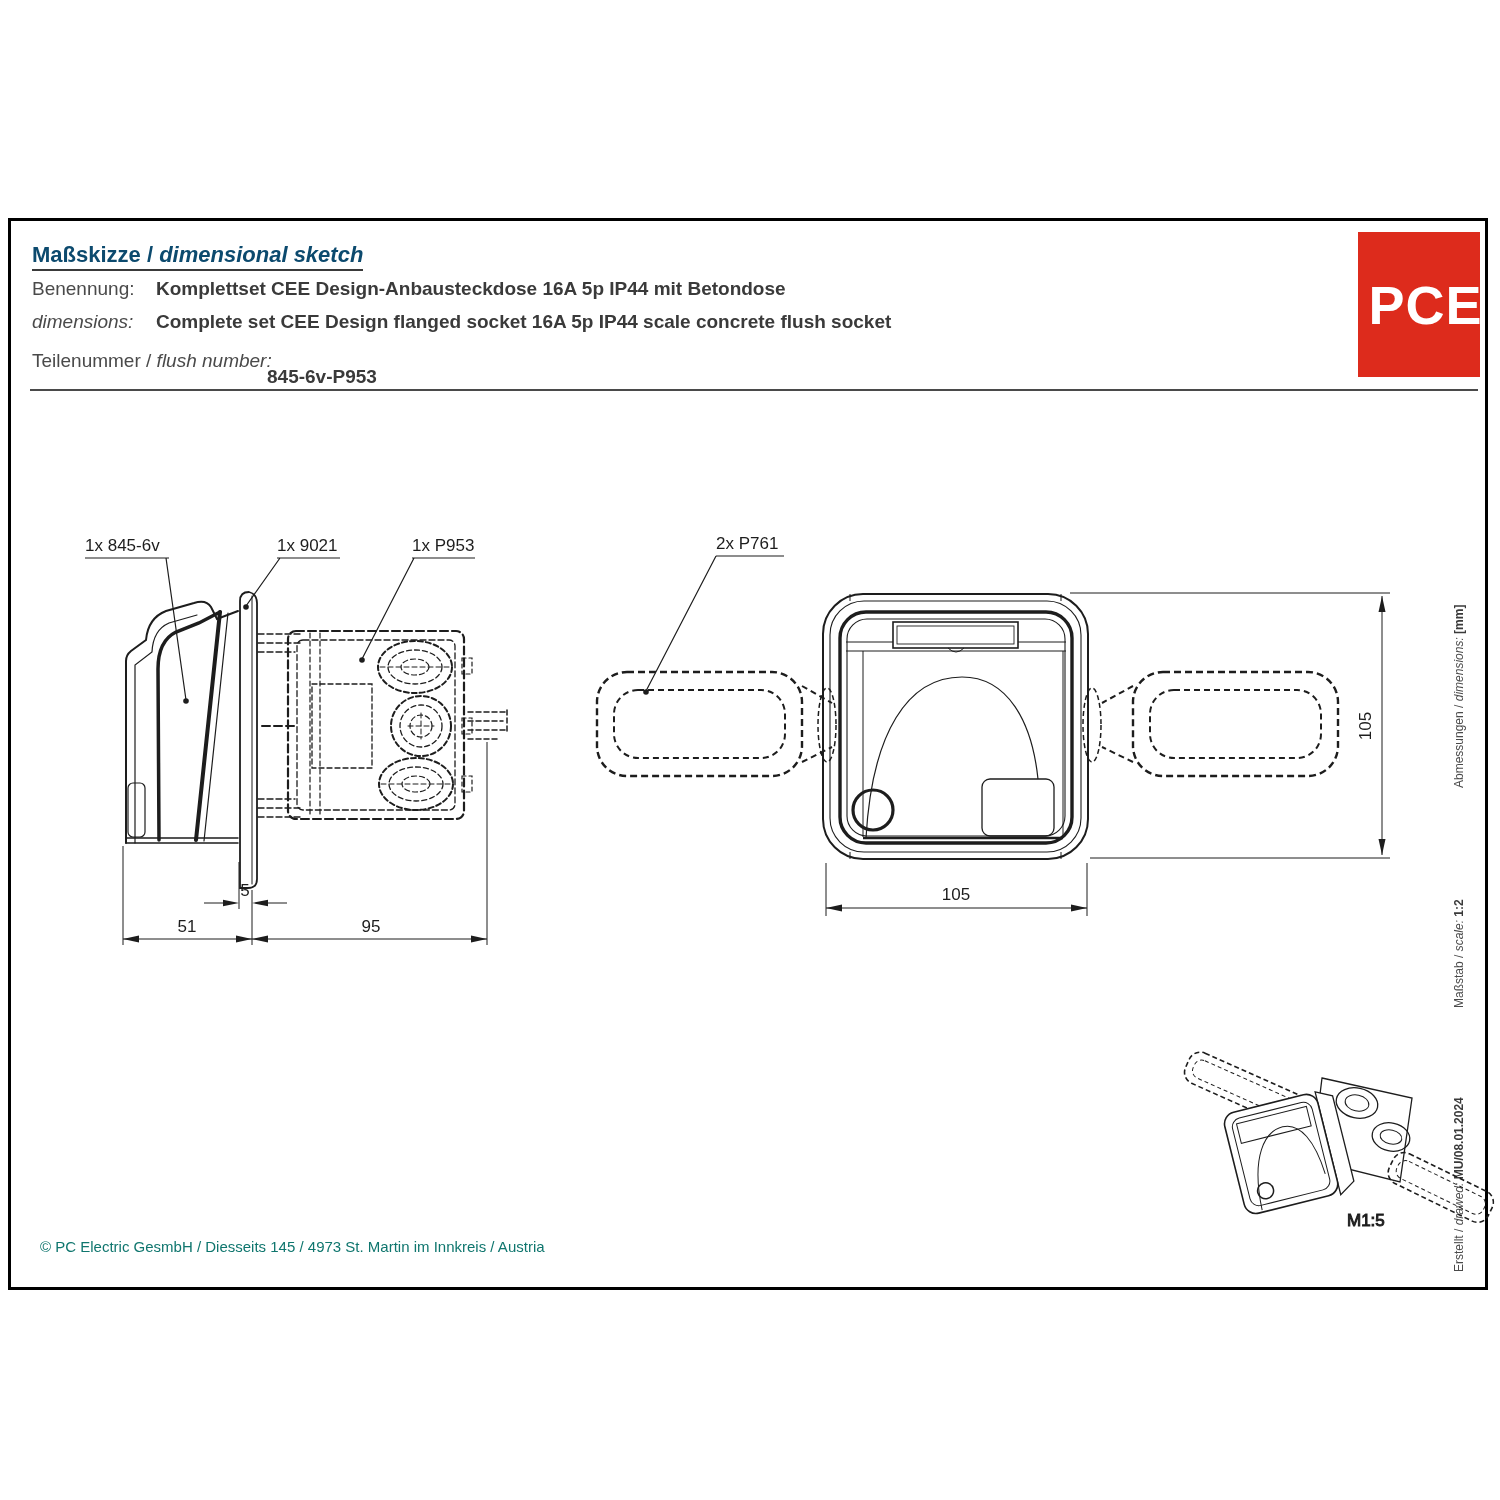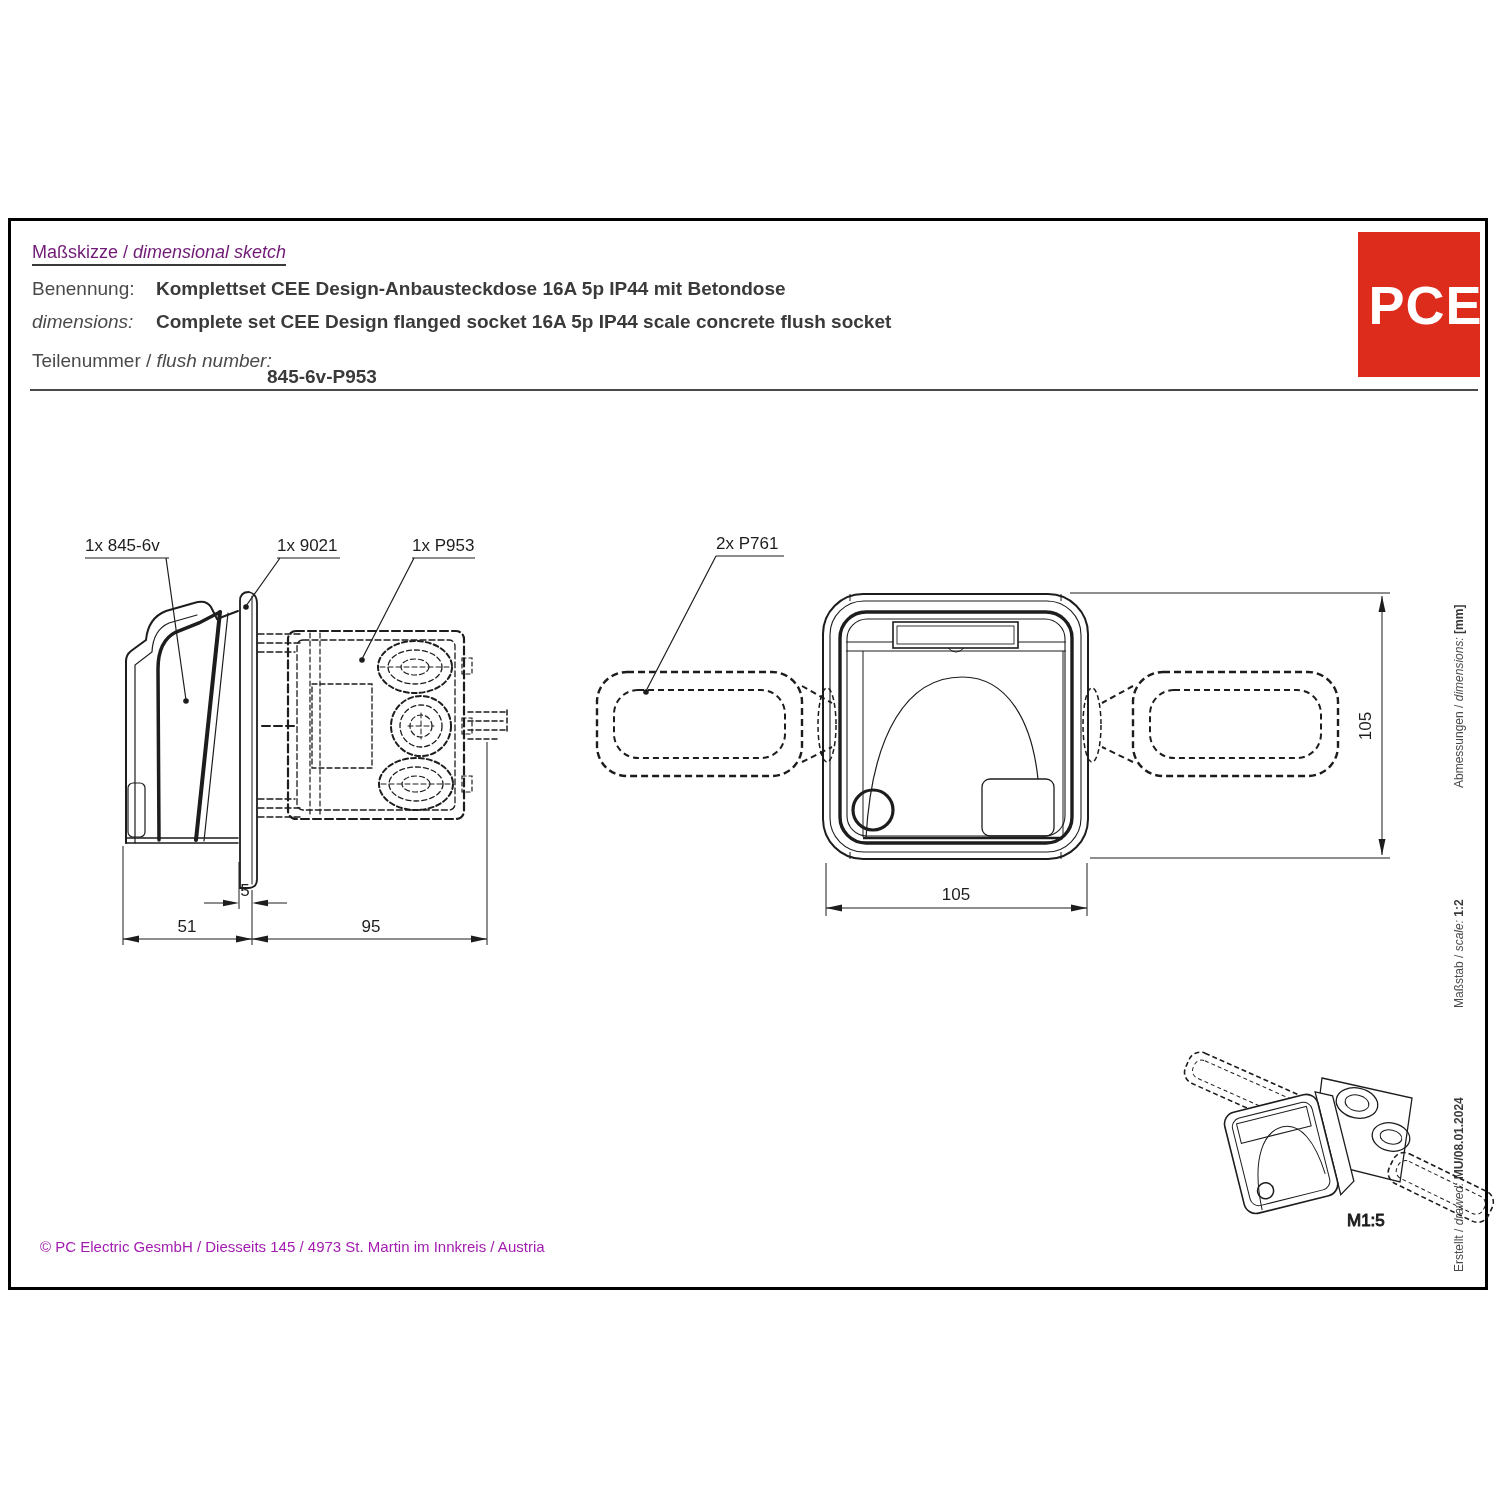--- a/index.html
+++ b/index.html
@@ -1,39 +1,39 @@
 <!DOCTYPE html>
 <html><head>
 <meta charset="utf-8">
 <style>
   html,body{margin:0;padding:0;background:#fff;}
   #page{position:relative;width:1500px;height:1500px;background:#ffffff;overflow:hidden;
         font-family:"Liberation Sans",sans-serif;color:#3a3a3a;}
   #frame{position:absolute;left:8px;top:218px;width:1474px;height:1066px;border:3px solid #000;background:#fff;}
   
-  .title{position:absolute;left:32px;top:242px;font-size:18px;font-weight:normal;color:#701a75;}
+  .title{position:absolute;left:32px;top:242px;font-size:22px;font-weight:bold;color:#0c4a6e;}
   .title .u{display:inline-block;border-bottom:2px solid #3a3a3a;padding-bottom:1px;}
   .title .en{font-style:italic;}
   .hrow{position:absolute;left:32px;font-size:19px;color:#4a4a4a;white-space:nowrap;}
   .hrow .val{font-weight:bold;color:#3a3a3a;}
   .lbl-it{font-style:italic;}
   #row-ben{top:278px;} #row-desc{top:311px;} #row-part{top:350px;}
   #row-ben .val,#row-desc .val{position:absolute;left:124px;top:0;}
   #row-part .val{position:absolute;left:235px;top:16px;}
   #hdr-line{position:absolute;left:30px;top:389px;width:1448px;height:0;border-top:2px solid #4a4a4a;}
   
   #logo{position:absolute;left:1358px;top:232px;width:122px;height:145px;display:flex;align-items:center;justify-content:center;}
   #logo span{color:#fff;font-size:54px;font-weight:bold;letter-spacing:1px;margin-left:13px;}
   
   .side-txt{position:absolute;left:1452px;transform:rotate(-90deg);transform-origin:0 0;
             white-space:nowrap;font-size:12px;color:#4a4a4a;}
   .side-txt b{color:#3a3a3a;}
   #side-dim{top:788px;} #side-scale{top:1008px;} #side-created{top:1272px;}
   
-  #copyright{position:absolute;left:40px;top:1238px;font-size:15px;color:#a21caf;}
+  #copyright{position:absolute;left:40px;top:1238px;font-size:15px;color:#0f766e;}
   
   #draw{position:absolute;left:0;top:0;}
   text.dwg{font-family:"Liberation Sans",sans-serif;font-size:17px;fill:#1d1d1d;}
   text.dim{font-family:"Liberation Sans",sans-serif;font-size:17px;fill:#1d1d1d;}
 </style>
 </head>
 <body>
 
 <div id="page">
 

